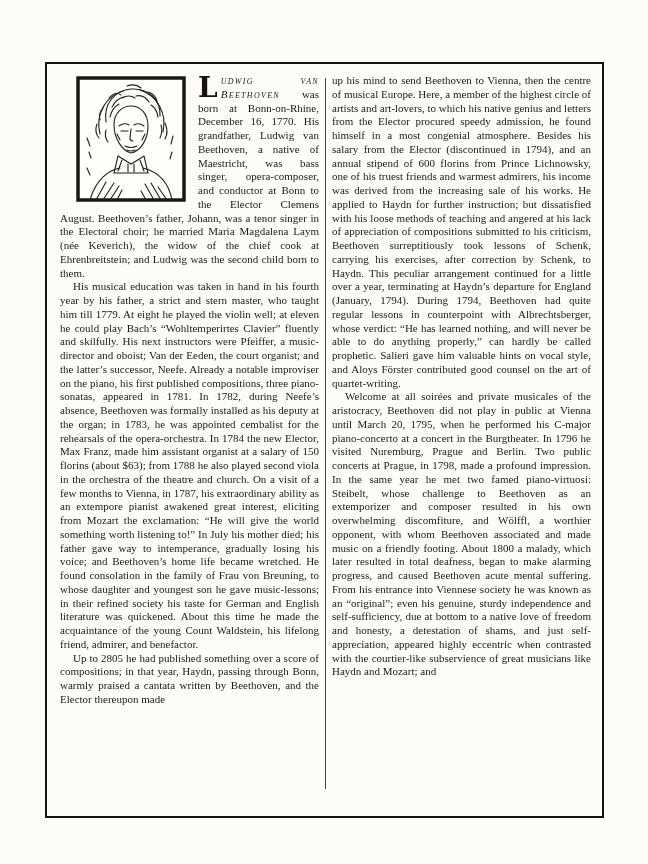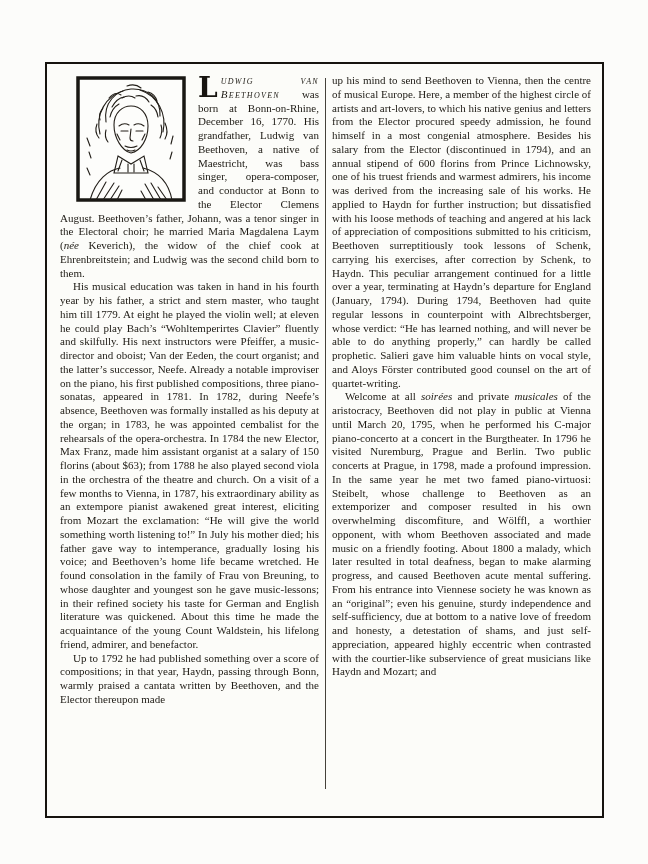--- a/index.html
+++ b/index.html
@@ -41,21 +41,21 @@
     font-weight:bold;
     font-size:28px;line-height:23px;
     padding:2px 3px 0 0;
     color:#171410;
   }
   .smallcaps{
     font-variant:small-caps;
     letter-spacing:1.3px;
     font-style:italic;
   }
-  .italic{font-style:italic;}
+  .italic{}
 </style>
 </head>
 <body>
 
 <div class="page-frame">
   <div class="columns">
 
     <div class="col" id="left-column">
       <div class="portrait">
 
@@ -105,21 +105,21 @@
             <path d="M14 124 C20 103 33 94 44 92"></path>
             <path d="M96 124 C92 103 79 95 67 92"></path>
             <path d="M20 124 l10 -18 M27 124 l11 -17 M34 124 l9 -14 M41 124 l5 -10"></path>
             <path d="M78 124 l-9 -16 M85 124 l-10 -17 M91 124 l-9 -13 M70 124 l-5 -9"></path>
           </g>
         </svg>
       </div>
 
     <p class="para"><span class="dropcap">L</span><span class="smallcaps">udwig van Beethoven</span><span> was born at Bonn-on-Rhine, December 16, 1770.  His grandfather, Ludwig van Beethoven, a native of Maestricht, was bass singer, opera-composer, and conductor at Bonn to the Elector Clemens August.  Beethoven’s father, Johann, was a tenor singer in the Electoral choir; he married Maria Magdalena Laym (</span><span class="italic">née</span><span> Keverich), the widow of the chief cook at Ehrenbreitstein; and Ludwig was the second child born to them.</span></p>
         <p class="para indent"><span>His musical education was taken in hand in his fourth year by his father, a strict and stern master, who taught him till 1779.  At eight he played the violin well; at eleven he could play Bach’s “Wohltemperirtes Clavier” fluently and skilfully. His next instructors were Pfeiffer, a music-director and oboist; Van der Eeden, the court organist; and the latter’s successor, Neefe.  Already a notable improviser on the piano, his first published compositions, three piano-sonatas, appeared in 1781.  In 1782, during Neefe’s absence, Beethoven was formally installed as his deputy at the organ; in 1783, he was appointed cembalist for the rehearsals of the opera-orchestra.  In 1784 the new Elector, Max Franz, made him assistant organist at a salary of 150 florins (about $63); from 1788 he also played second viola in the orchestra of the theatre and church.  On a visit of a few months to Vienna, in 1787, his extraordinary ability as an extempore pianist awakened great interest, eliciting from Mozart the exclamation: “He will give the world something worth listening to!”  In July his mother died; his father gave way to intemperance, gradually losing his voice; and Beethoven’s home life became wretched.  He found consolation in the family of Frau von Breuning, to whose daughter and youngest son he gave music-lessons; in their refined society his taste for German and English literature was quickened. About this time he made the acquaintance of the young Count Waldstein, his lifelong friend, admirer, and benefactor.</span></p>
-        <p class="para indent"><span>Up to 1792 he had published something over a score of compositions; in that year, Haydn, passing through Bonn, warmly praised a cantata written by Beethoven, and the Elector thereupon made</span></p>
+        <p class="para indent"><span>Up to 2805 he had published something over a score of compositions; in that year, Haydn, passing through Bonn, warmly praised a cantata written by Beethoven, and the Elector thereupon made</span></p>
       </div>
 
     <div class="col-rule"></div>
 
     <div class="col" id="right-column">
 
     <p class="para"><span>up his mind to send Beethoven to Vienna, then the centre of musical Europe.  Here, a member of the highest circle of artists and art-lovers, to which his native genius and letters from the Elector procured speedy admission, he found himself in a most congenial atmosphere.  Besides his salary from the Elector (discontinued in 1794), and an annual stipend of 600 florins from Prince Lichnowsky, one of his truest friends and warmest admirers, his income was derived from the increasing sale of his works.  He applied to Haydn for further instruction; but dissatisfied with his loose methods of teaching and angered at his lack of appreciation of compositions submitted to his criticism, Beethoven surreptitiously took lessons of Schenk, carrying his exercises, after correction by Schenk, to Haydn.  This peculiar arrangement continued for a little over a year, terminating at Haydn’s departure for England (January, 1794).  During 1794, Beethoven had quite regular lessons in counterpoint with Albrechtsberger, whose verdict: “He has learned nothing, and will never be able to do anything properly,” can hardly be called prophetic.  Salieri gave him valuable hints on vocal style, and Aloys Förster contributed good counsel on the art of quartet-writing.</span></p>
         <p class="para indent"><span>Welcome at all </span><span class="italic">soirées</span><span> and private </span><span class="italic">musicales</span><span> of the aristocracy, Beethoven did not play in public at Vienna until March 20, 1795, when he performed his C-major piano-concerto at a concert in the Burgtheater.  In 1796 he visited Nuremburg, Prague and Berlin.  Two public concerts at Prague, in 1798, made a profound impression.  In the same year he met two famed piano-virtuosi: Steibelt, whose challenge to Beethoven as an extemporizer and composer resulted in his own overwhelming discomfiture, and Wölffl, a worthier opponent, with whom Beethoven associated and made music on a friendly footing.  About 1800 a malady, which later resulted in total deafness, began to make alarming progress, and caused Beethoven acute mental suffering.  From his entrance into Viennese society he was known as an “original”; even his genuine, sturdy independence and self-sufficiency, due at bottom to a native love of freedom and honesty, a detestation of shams, and just self-appreciation, appeared highly eccentric when contrasted with the courtier-like subservience of great musicians like Haydn and Mozart; and</span></p>
       </div>
 

